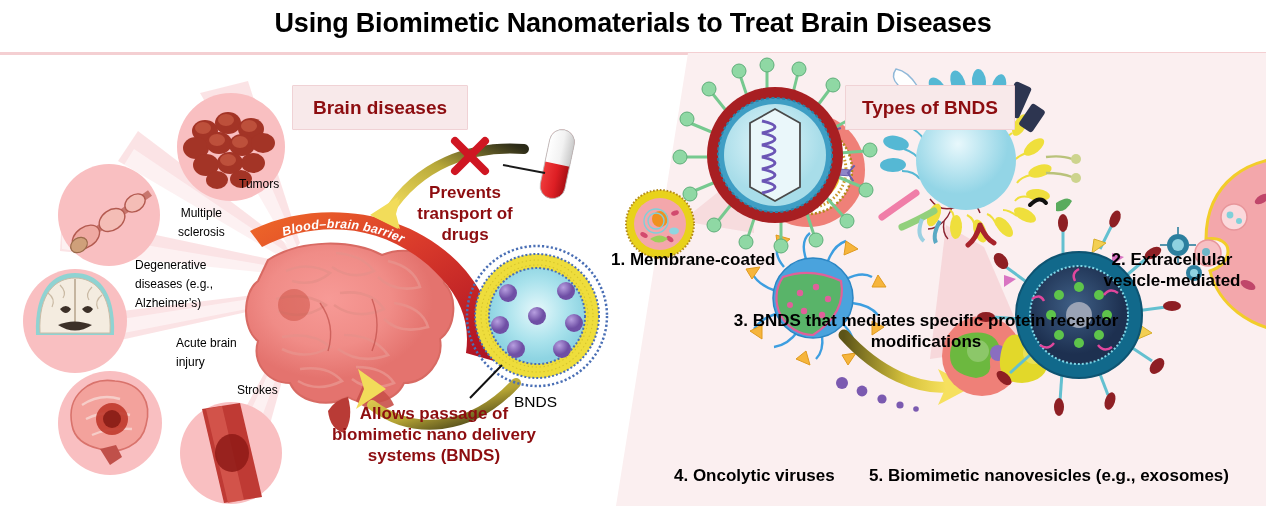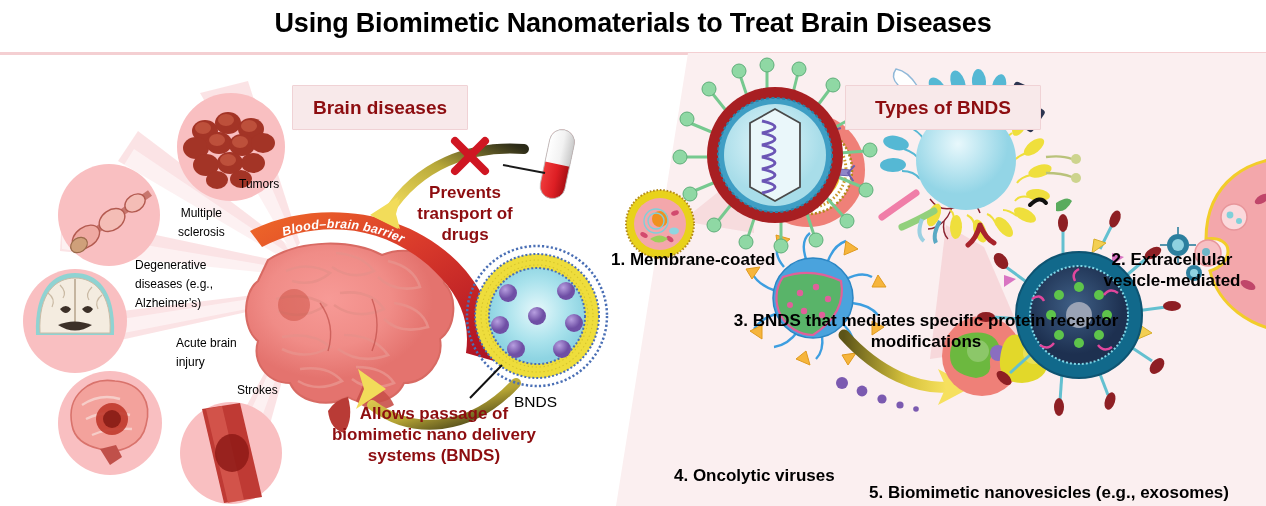--- a/index.html
+++ b/index.html
@@ -28,42 +28,42 @@
 
   
   .badge{
     position:absolute;
     background:#f8e9ea;border:1.5px solid #f0d2d5;border-radius:1px;
     color:#8d0d10;font-weight:bold;font-size:19px;
     display:flex;align-items:center;justify-content:center;
     box-sizing:border-box;
   }
   #badge-brain{left:292px;top:85px;width:176px;height:45px;}
-  #badge-types{left:845px;top:85px;width:196px;height:45px;text-align:center;}
+  #badge-types{left:845px;top:85px;width:170px;height:45px;text-align:center;}
 
   
   .lbl{position:absolute;color:#000;font-size:12px;line-height:19px;}
   .lbl-b{position:absolute;color:#000;font-size:17px;font-weight:bold;line-height:21px;}
   .lbl-red{position:absolute;color:#8d0d10;font-weight:bold;font-size:17px;line-height:21px;text-align:center;}
 
   #lbl-tumors{left:239px;top:175px;}
   #lbl-ms{left:178px;top:204px;text-align:center;}
   #lbl-degen{left:135px;top:256px;}
   #lbl-acute{left:176px;top:334px;}
   #lbl-strokes{left:237px;top:381px;}
 
   #lbl-prevents{left:385px;top:182px;width:160px;}
   #lbl-allows{left:311px;top:403px;width:246px;}
   #lbl-bnds{left:514px;top:392px;font-size:15.5px;font-weight:normal;}
 
   #lbl-1{left:611px;top:249px;}
   #lbl-2{left:1082px;top:249px;width:180px;text-align:center;}
   #lbl-3{left:728px;top:310px;width:396px;text-align:center;}
   #lbl-4{left:674px;top:465px;}
-  #lbl-5{left:869px;top:465px;margin-top:17px;}
+  #lbl-5{left:869px;top:465px;}
 
   svg{display:block;}
   .nosel{user-select:none;}
 </style>
 </head>
 <body>
 
 <div id="stage">
 
   <div class="title nosel">Using Biomimetic Nanomaterials to Treat Brain Diseases</div>

